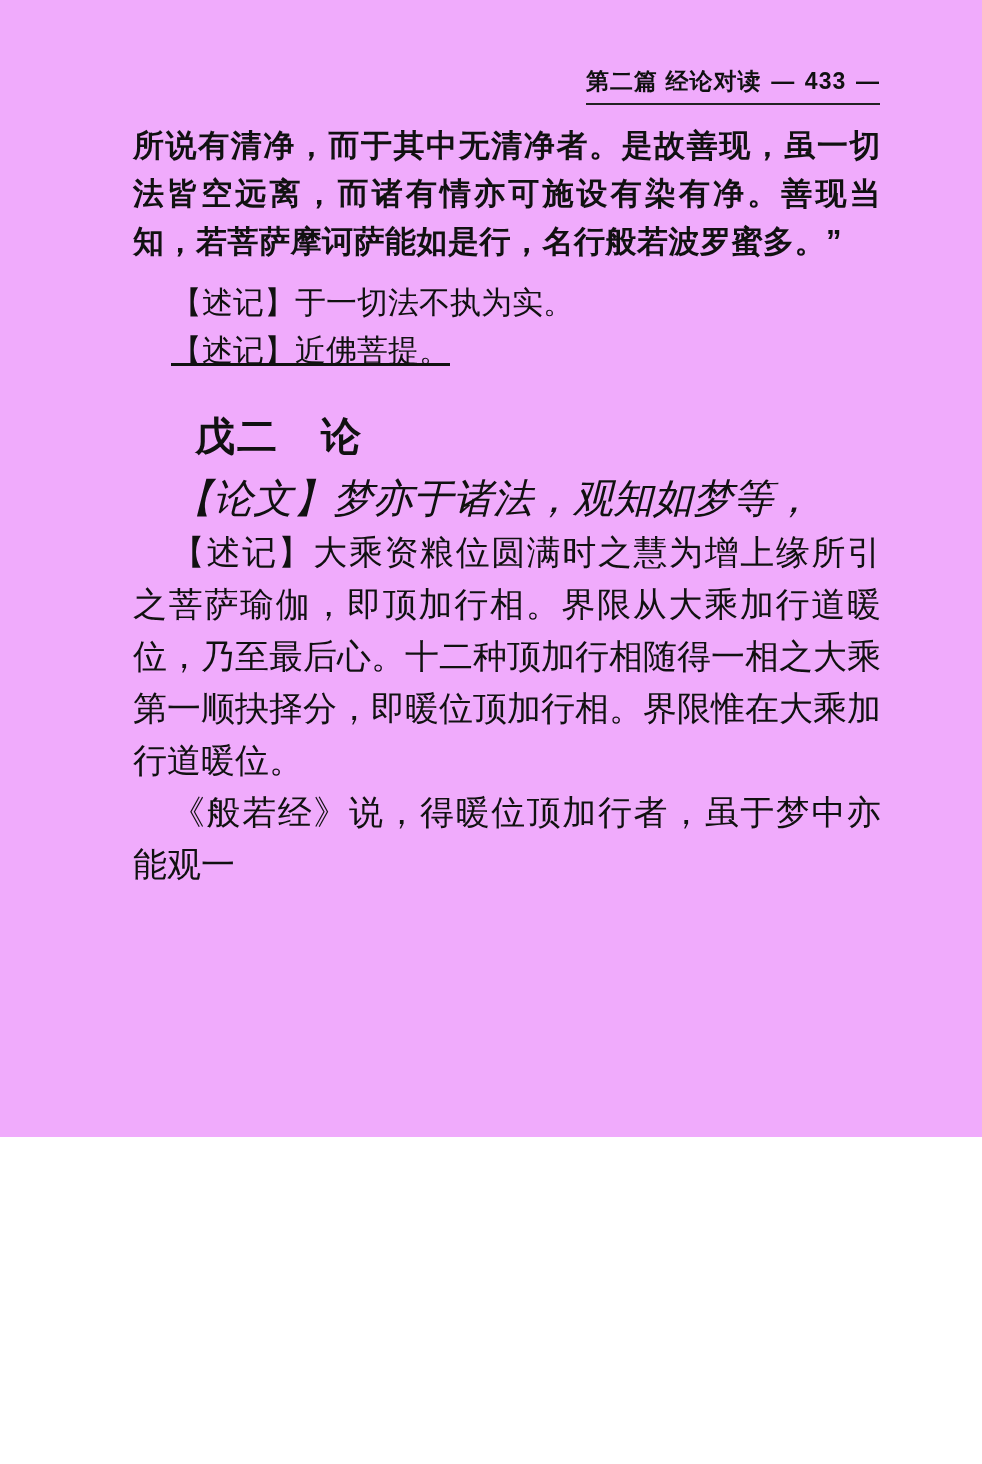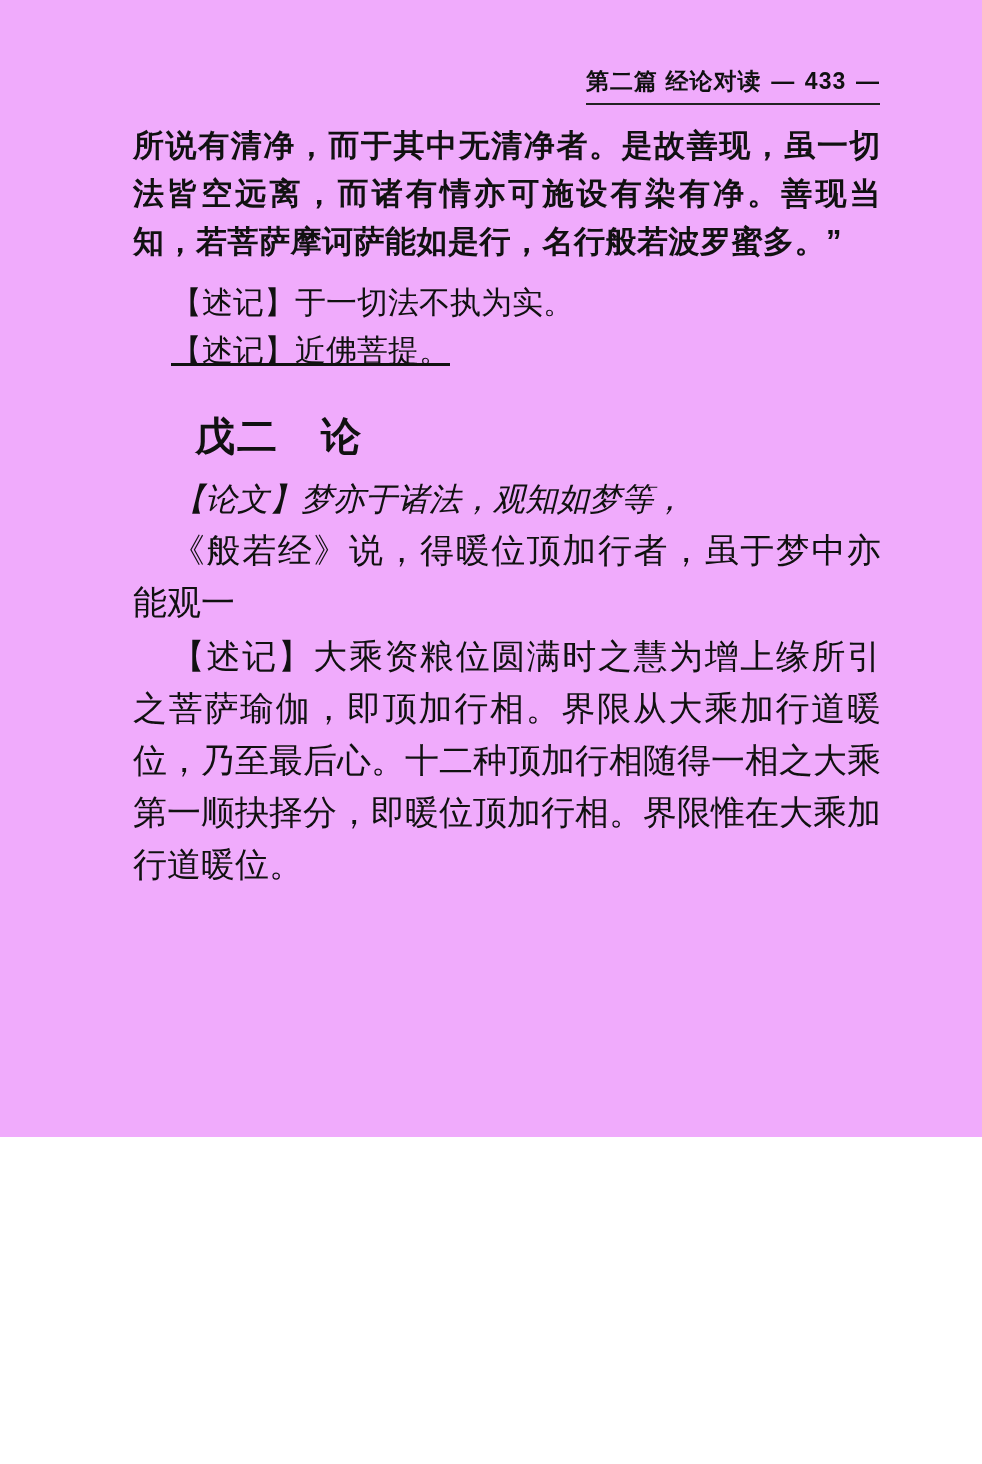--- a/index.html
+++ b/index.html
@@ -73,21 +73,21 @@
     font-family: "Liberation Sans", "DejaVu Sans", sans-serif;
     font-weight: 700;
     font-size: 40px;
     line-height: 46px;
     letter-spacing: 2px;
   }
   .lunwen {
     margin-top: 14px;
     font-family: "Liberation Serif", "DejaVu Serif", serif;
     font-style: italic;
-    font-size: 32px;
+    font-size: 40px;
     line-height: 52px;
   }
   .lunwen .line-1 { padding-left: 40px; }
   .lunwen .line-2 { padding-left: 182px; }
   .shuji-3 { margin-top: 2px; }
   .final-para { margin-top: 0px; }
 </style>
 </head>
 <body>
 
@@ -108,18 +108,18 @@
 
 
     <p class="song indent shuji-2">【述记】近佛菩提。</p>
 
     <h2 class="section-heading">戊二　论</h2>
 
     <div class="lunwen">
       <div class="line-1">【论文】梦亦于诸法，观知如梦等，</div>
     </div>
 
+    <p class="song-lg indent shuji-3">【述记】大乘资粮位圆满时之慧为增上缘所引之菩萨瑜伽，即顶加行相。界限从大乘加行道暖位，乃至最后心。十二种顶加行相随得一相之大乘第一顺抉择分，即暖位顶加行相。界限惟在大乘加行道暖位。</p>
+
     <p class="song-lg indent final-para">《般若经》说，得暖位顶加行者，虽于梦中亦能观一</p>
-
-    <p class="song-lg indent shuji-3">【述记】大乘资粮位圆满时之慧为增上缘所引之菩萨瑜伽，即顶加行相。界限从大乘加行道暖位，乃至最后心。十二种顶加行相随得一相之大乘第一顺抉择分，即暖位顶加行相。界限惟在大乘加行道暖位。</p>
 
   </div>
 </div>
 
 </body></html>

